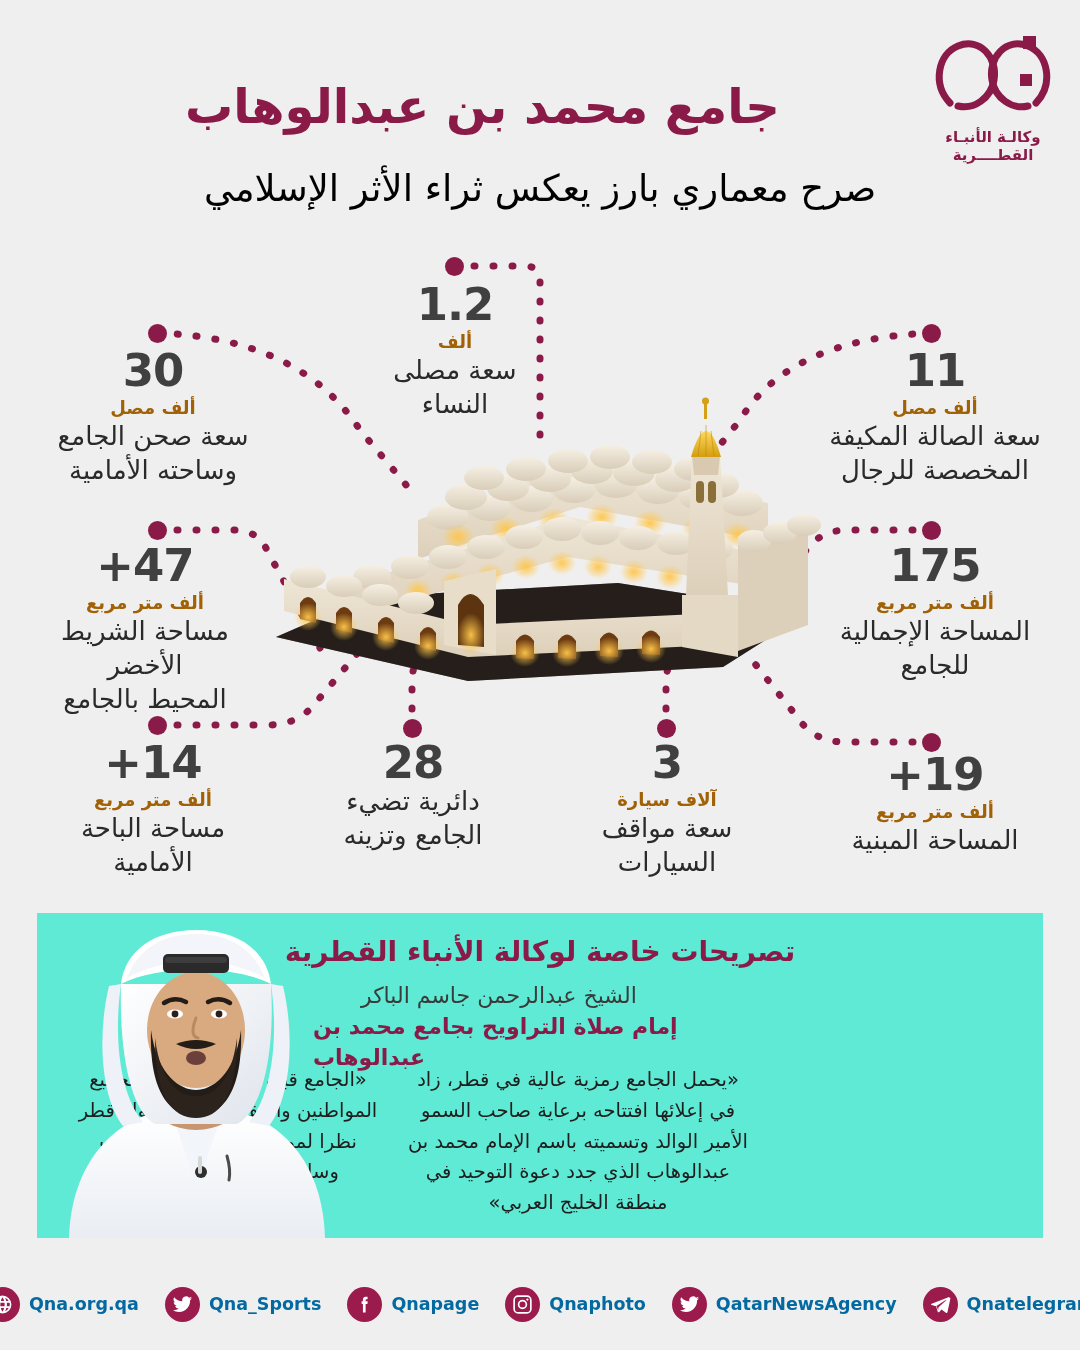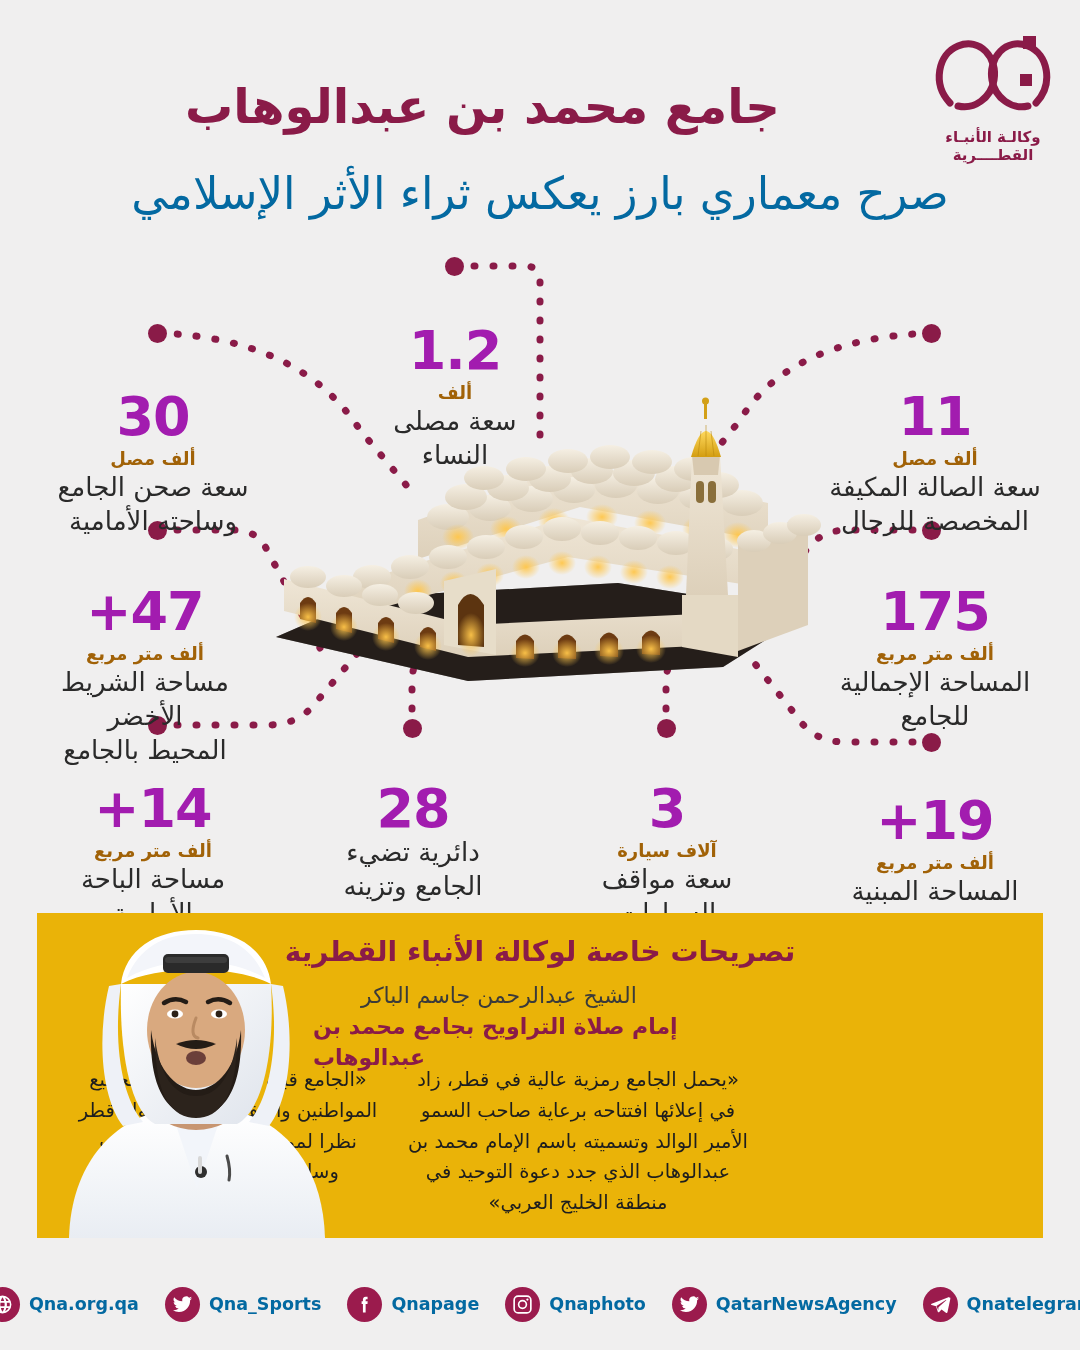--- a/index.html
+++ b/index.html
@@ -51,48 +51,47 @@
     font-weight: bold;
     letter-spacing: -0.5px;
     line-height: 1.1;
   }
   #subtitle {
     position: absolute;
     top: 168px;
     right: 100px;
     left: 100px;
     text-align: center;
-    color: #0369a1;
-    font-size: 45px;
+    color: #000000;
+    font-size: 37px;
     font-weight: normal;
     line-height: 1.15;
   }
 
   
   #mosque {
     position: absolute;
     left: 268px;
     top: 345px;
     width: 560px;
     height: 360px;
   }
 
   
   .stat {
     position: absolute;
     text-align: center;
   }
   .stat .num {
-    color: #a21caf;
-    font-size: 54px;
+    color: #404040;
+    font-size: 45px;
     font-weight: bold;
     line-height: 1.0;
     letter-spacing: -1px;
     direction: ltr;
-    margin-top: 42px;
   }
   .stat .unit {
     color: #a16207;
     font-size: 18px;
     font-weight: bold;
     line-height: 1.35;
     margin-top: 3px;
   }
   .stat .desc {
     color: #2a2a2a;
@@ -122,21 +121,21 @@
     pointer-events: none;
   }
 
   
   #panel {
     position: absolute;
     left: 37px;
     top: 913px;
     width: 1006px;
     height: 325px;
-    background: #eab308;
+    background: #5eead4;
   }
   #panel-title {
     position: absolute;
     top: 22px;
     right: 0;
     left: 0;
     text-align: center;
     color: #8a1b48;
     font-size: 28px;
     font-weight: bold;

